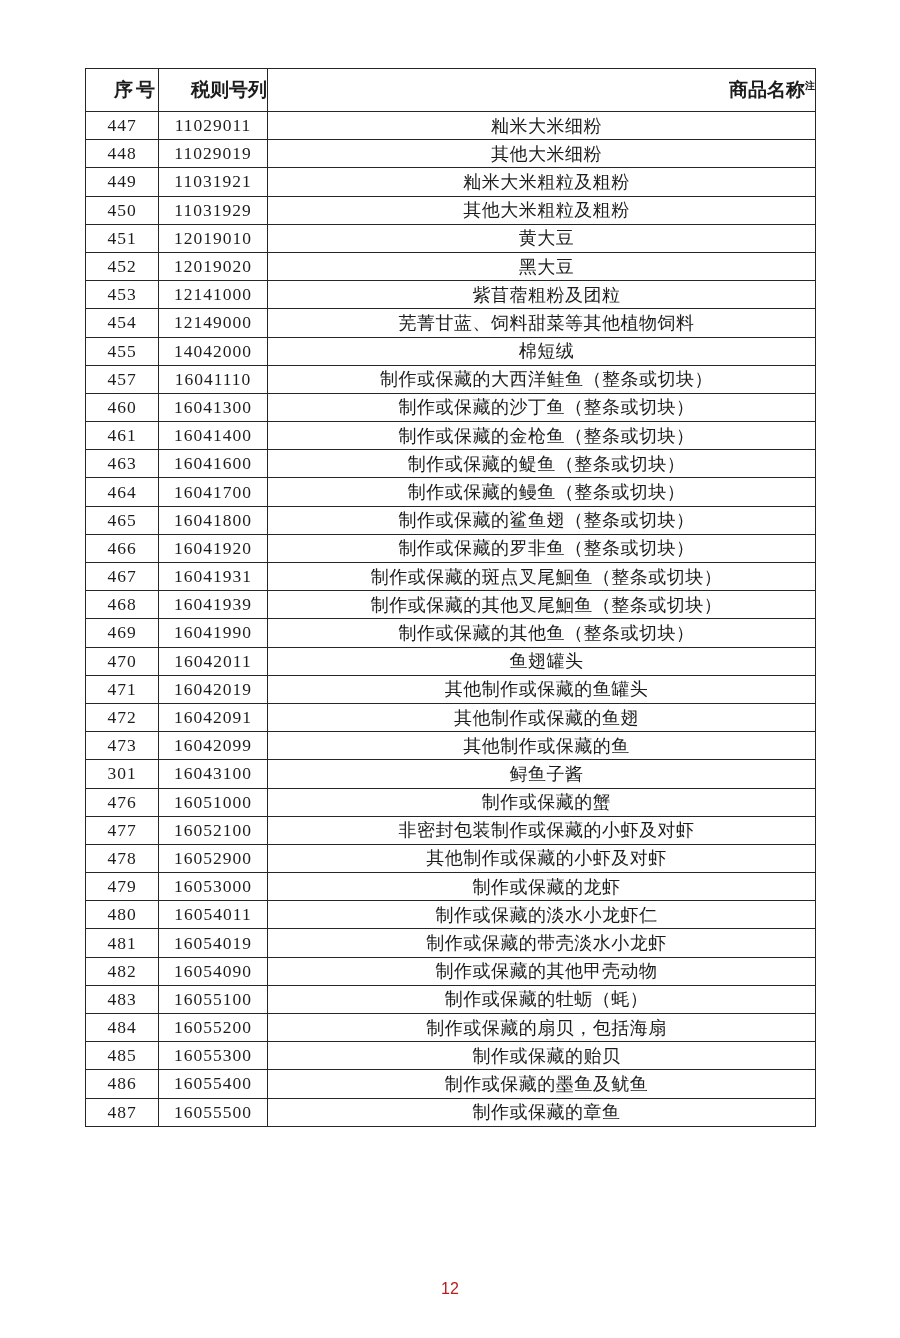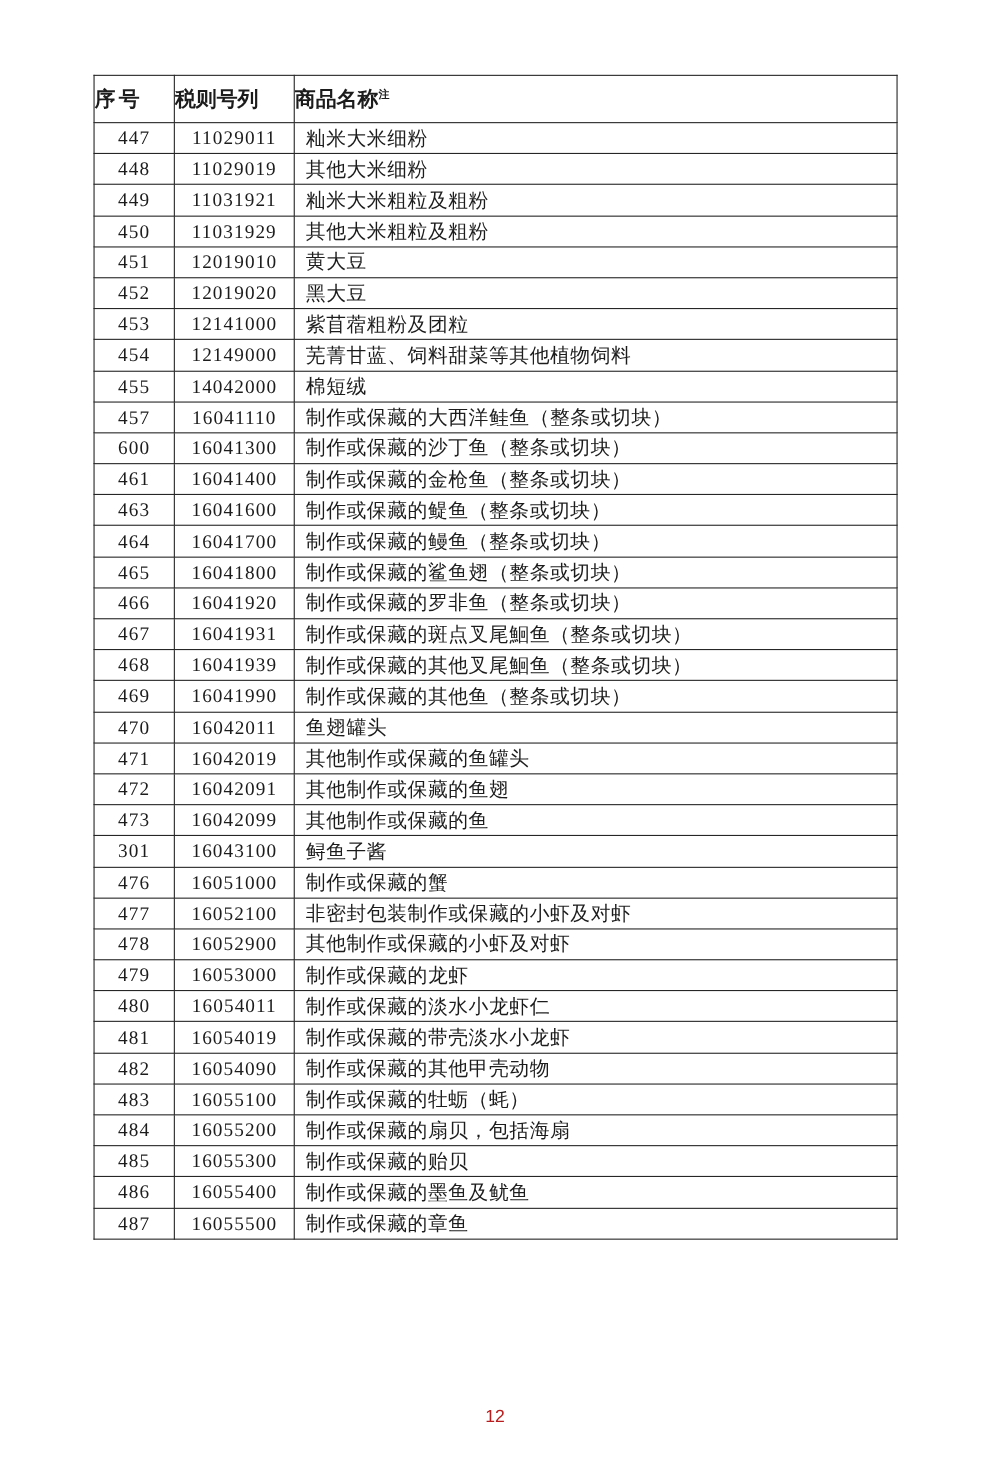--- a/index.html
+++ b/index.html
@@ -35,21 +35,21 @@
     white-space: nowrap;
   }
   col.c-serial { width: 73px; }
   col.c-code   { width: 109px; }
   col.c-name   { width: 548px; }
 
   thead tr { height: 43px; }
   thead th {
     font-size: 19px;
     font-weight: bold;
-    text-align: left;
+    text-align: right;
     padding: 0;
   }
   thead th.h-serial { letter-spacing: 3px; }
   thead th sup {
     font-size: 10px;
     font-weight: bold;
     vertical-align: super;
     line-height: 0;
   }
 
@@ -57,21 +57,21 @@
   tbody td {
     font-size: 17.5px;
     padding: 0;
   }
   tbody td.serial,
   tbody td.code {
     text-align: center;
     letter-spacing: 1px;
   }
   tbody td.name {
-    text-align: left;
+    text-align: center;
     padding-left: 10px;
     font-size: 18px;
     letter-spacing: 0.5px;
   }
 
   .page-number {
     position: absolute;
     left: 0;
     top: 1280px;
     width: 100%;
@@ -144,21 +144,21 @@
           <td class="serial">455</td>
           <td class="code">14042000</td>
           <td class="name">棉短绒</td>
         </tr>
         <tr>
           <td class="serial">457</td>
           <td class="code">16041110</td>
           <td class="name">制作或保藏的大西洋鲑鱼（整条或切块）</td>
         </tr>
         <tr>
-          <td class="serial">600</td>
+          <td class="serial">460</td>
           <td class="code">16041300</td>
           <td class="name">制作或保藏的沙丁鱼（整条或切块）</td>
         </tr>
         <tr>
           <td class="serial">461</td>
           <td class="code">16041400</td>
           <td class="name">制作或保藏的金枪鱼（整条或切块）</td>
         </tr>
         <tr>
           <td class="serial">463</td>

